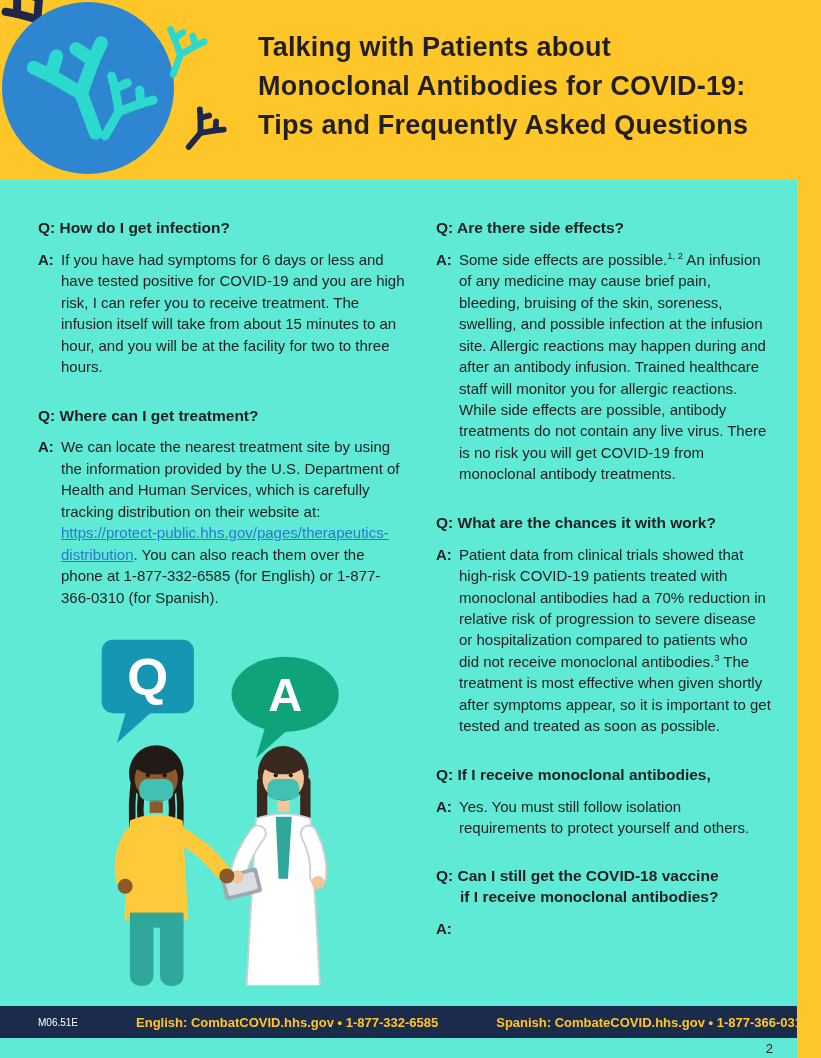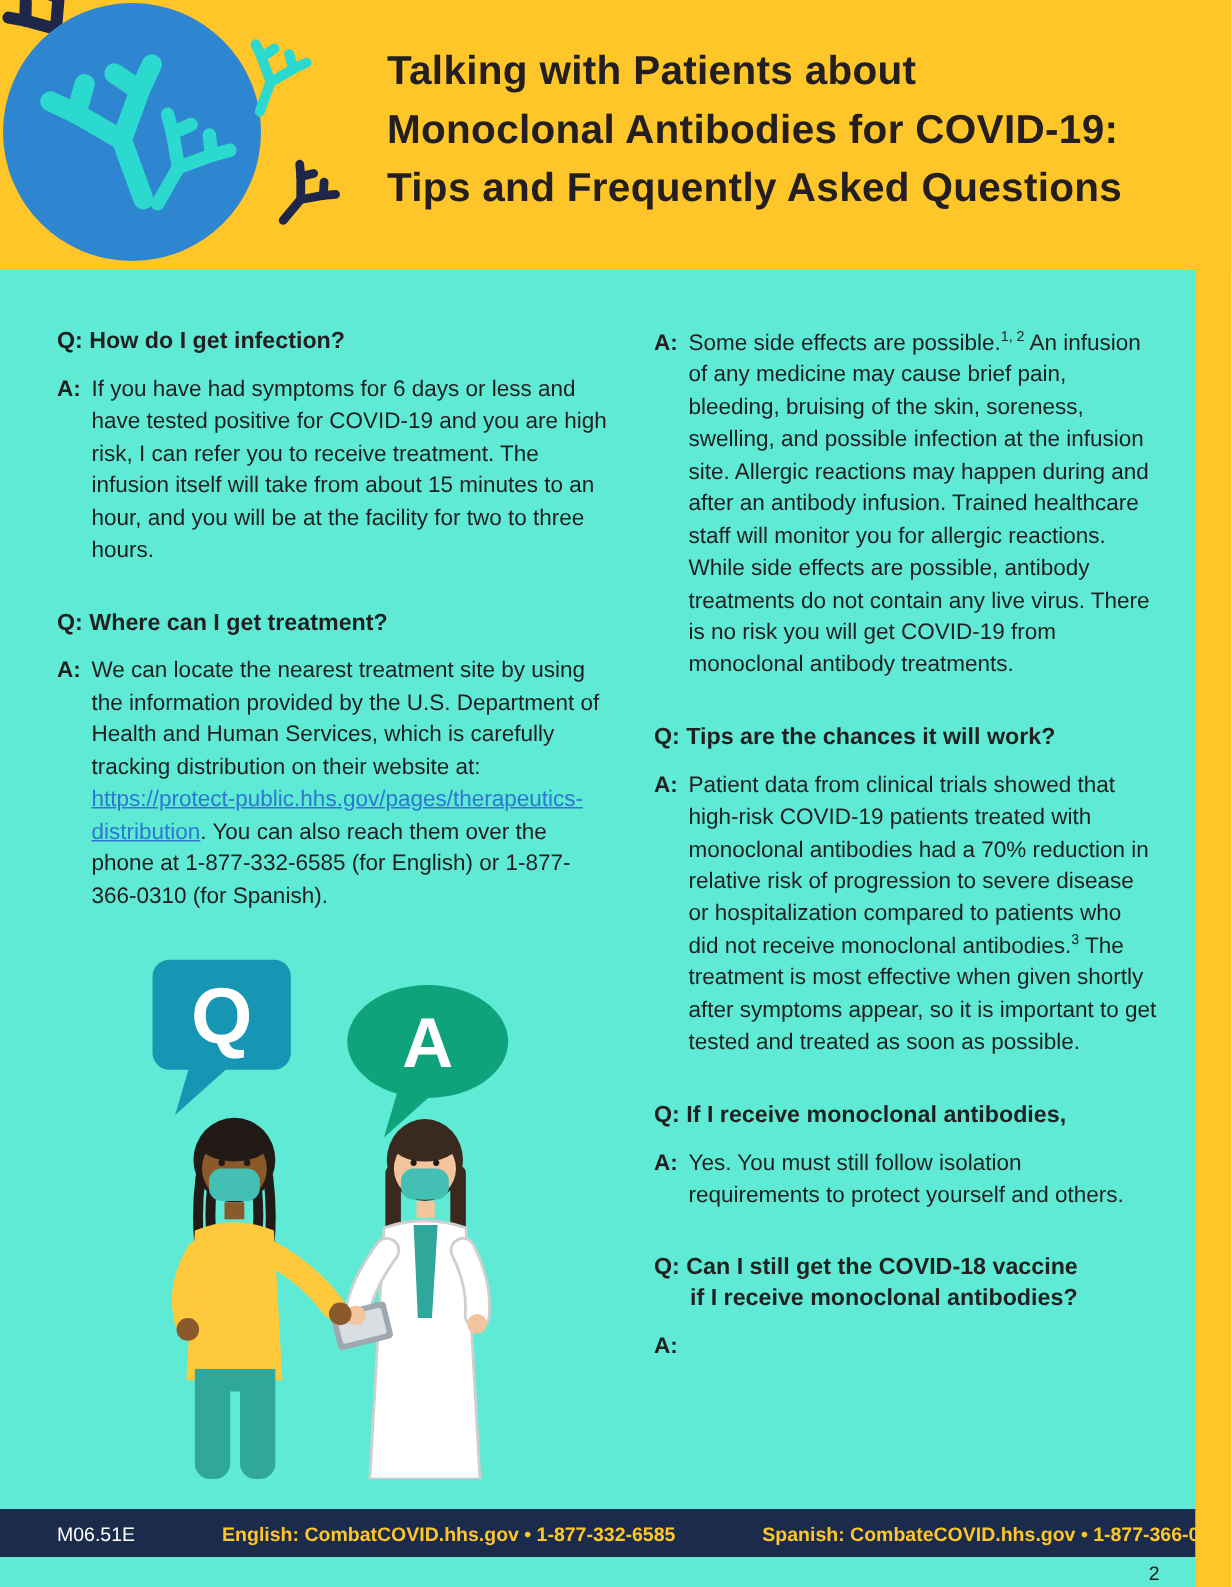--- a/index.html
+++ b/index.html
@@ -25,21 +25,21 @@
   .q-line2 { display:block; padding-left:24px; }
   .a { position:relative; margin:0; padding-left:23px; font-size:15px; line-height:1.43; }
   .a-label { position:absolute; left:0; top:0; font-weight:bold; }
   .link { color:#2E77D0; text-decoration:underline; cursor:pointer; }
   sup { font-size:9.5px; line-height:0;text-align:center; }
   .illustration { margin:14px 0 0 6px; }
   .bubble-letter { font-family:"Liberation Sans", sans-serif; font-weight:bold; fill:#ffffff; }
   
   .footer { position:absolute; left:0; right:24px; bottom:20px; height:32px; background:#1B2B4C;
             display:flex; align-items:center; gap:58px; box-sizing:border-box; padding:0 16px 0 38px; }
-  .footer-id { color:#ffffff; font-size:13px; }
+  .footer-id { color:#ffffff; font-size:10px; }
   .footer-lang { color:#FFC629; font-weight:bold; font-size:13px; white-space:nowrap; }
   .page-number { position:absolute; right:48px; bottom:2px; font-size:13px; color:#231F20; }
 </style>
 </head>
 <body>
 
 <div class="page">
 
   <header class="header">
     <svg class="header-art" width="260" height="180" viewBox="0 0 260 180" aria-hidden="true">
@@ -152,25 +152,26 @@
             <rect x="80" y="300" width="25" height="72" rx="11" fill="#2FA89B"></rect>
             <rect x="112" y="300" width="25" height="72" rx="11" fill="#2FA89B"></rect>
           </g>
         </svg>
       </div>
     </div>
 
     <div class="col-right">
 
       <section class="qa">
+        <h3 class="q">Q: Are there side effects?</h3>
         <p class="a"><strong class="a-label">A:</strong><span>Some side effects are possible.</span><sup>1, 2</sup><span> An infusion of any medicine may cause brief pain, bleeding, bruising of the skin, soreness, swelling, and possible infection at the infusion site. Allergic reactions may happen during and after an antibody infusion. Trained healthcare staff will monitor you for allergic reactions. While side effects are possible, antibody treatments do not contain any live virus. There is no risk you will get COVID-19 from monoclonal antibody treatments.</span></p>
       </section>
 
       <section class="qa">
-        <h3 class="q">Q: Tips are the chances it will work?</h3>
+        <h3 class="q">Q: What are the chances it with work?</h3>
         <p class="a"><strong class="a-label">A:</strong><span>Patient data from clinical trials showed that high-risk COVID-19 patients treated with monoclonal antibodies had a 70% reduction in relative risk of progression to severe disease or hospitalization compared to patients who did not receive monoclonal antibodies.</span><sup>3</sup><span> The treatment is most effective when given shortly after symptoms appear, so it is important to get tested and treated as soon as possible.</span></p>
       </section>
 
       <section class="qa">
         <h3 class="q">
             <span class="q-line">Q: If I receive monoclonal antibodies,</span>
           </h3>
         <p class="a"><strong class="a-label">A:</strong><span>Yes. You must still follow isolation requirements to protect yourself and others.</span></p>
       </section>
 

